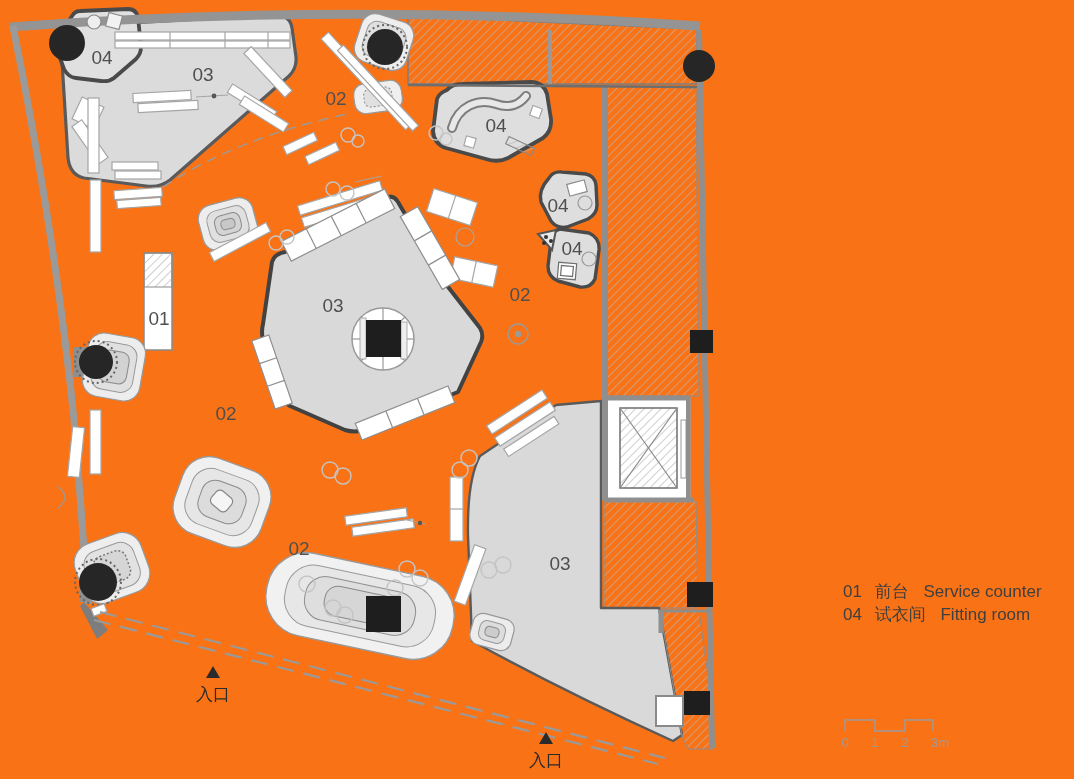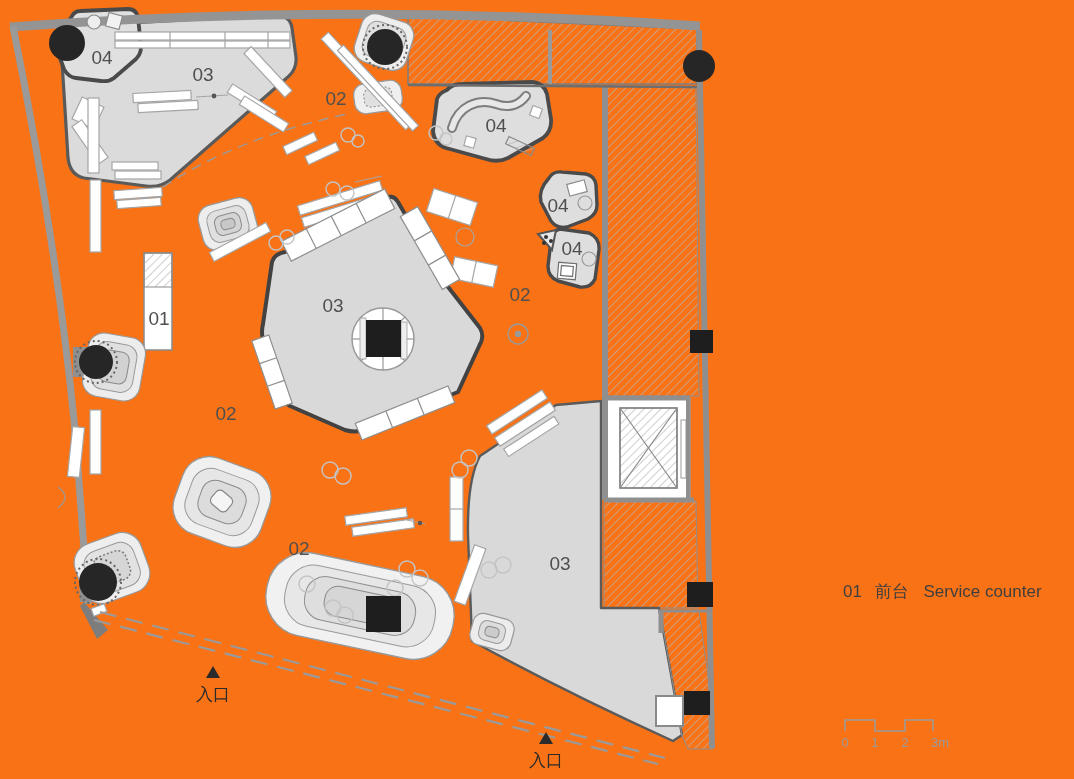--- a/index.html
+++ b/index.html
@@ -335,15 +335,20 @@
     <text class="scale-num" x="940" y="747" text-anchor="middle">3m</text>
   </g>
 </svg>
 
 <div id="legend">
   <div class="legend-row">
     <span class="legend-code">01</span>
     <span class="legend-zh">前台</span>
     <span class="legend-en">Service counter</span>
   </div>
+  <div class="legend-row">
+    <span class="legend-code">04</span>
+    <span class="legend-zh">试衣间</span>
+    <span class="legend-en">Fitting room</span>
+  </div>
 </div>
 
 </div>
 
 </body></html>

